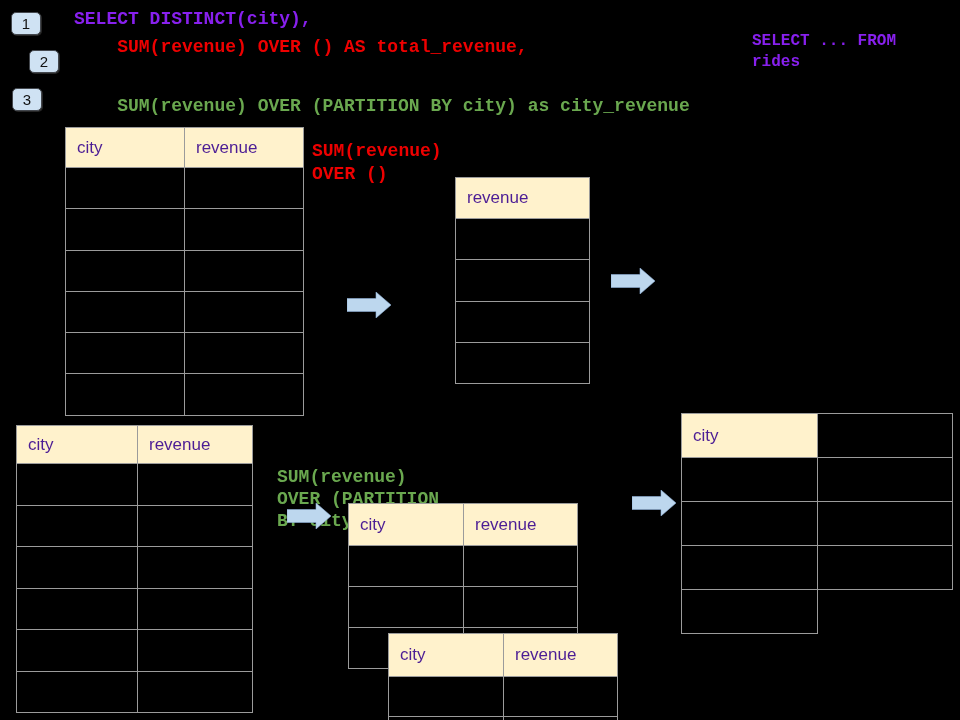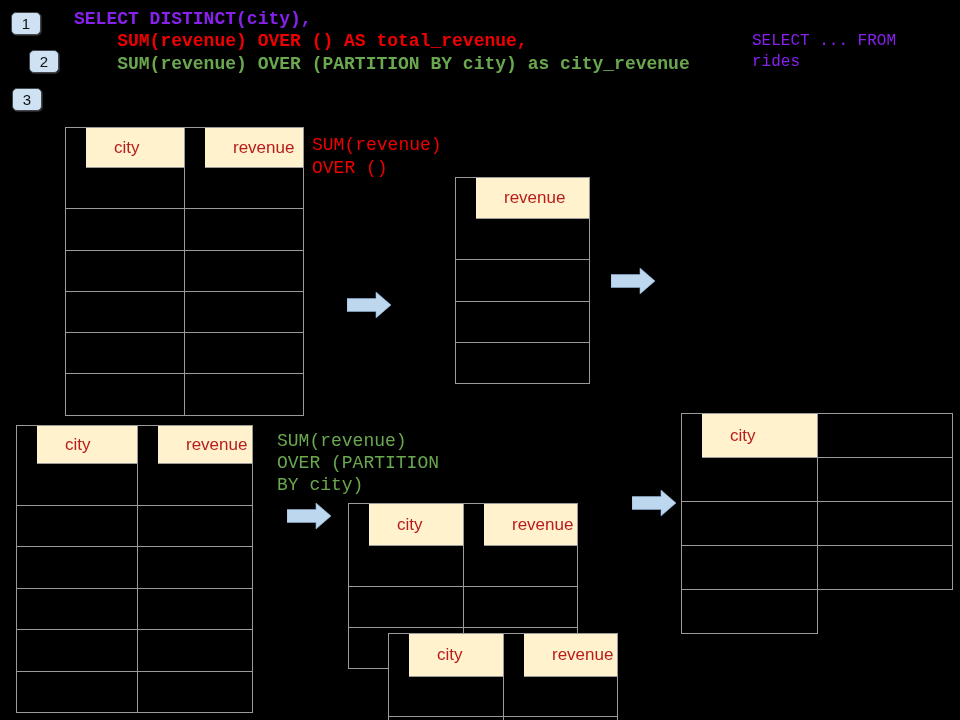--- a/index.html
+++ b/index.html
@@ -18,40 +18,40 @@
   #badge-2{left:29px;top:50px;}
   #badge-3{left:12px;top:88px;}
 
   
   #code-block{
     position:absolute;left:74px;top:8px;
     font-family:"Liberation Mono","DejaVu Sans Mono",monospace;
     font-weight:bold;font-size:18px;line-height:22.4px;white-space:pre;
   }
   .c-purple{color:var(--purple);}
-  .c-red{color:var(--red);}
-  .c-green{color:var(--green);}
+  .c-red{color:var(--red);margin-top:6px;}
+  .c-green{color:var(--green);margin-top:36px;}
 
   .note{
     position:absolute;font-family:"Liberation Mono","DejaVu Sans Mono",monospace;
-    font-weight:normal;white-space:pre-line;
+    font-weight:bold;white-space:pre-line;
   }
   #side-note{left:752px;top:31px;font-size:16px;line-height:21px;}
   #total-label{left:312px;top:134px;font-size:18px;line-height:23px;}
   #partition-label{left:277px;top:430px;font-size:18px;line-height:22px;}
 
   
   .tbl{
     position:absolute;display:grid;background:#000;
     border-top:1px solid var(--line);border-left:1px solid var(--line);
   }
   .tbl .th{
-    background:var(--cream);color:#b91c1c;font-size:17px;
-    display:flex;align-items:center;padding-left:28px;box-sizing:border-box;
-    border-right:1px solid var(--line);border-bottom:1px solid var(--line);margin-left:20px;
+    background:var(--cream);color:#4c1d95;font-size:17px;
+    display:flex;align-items:center;padding-left:11px;box-sizing:border-box;
+    border-right:1px solid var(--line);border-bottom:1px solid var(--line);
   }
   .tbl .td{
     border-right:1px solid var(--line);border-bottom:1px solid var(--line);
     background:#000;
   }
   #t-source-top      {left:65px; top:127px;grid-template-columns:119px 119px;grid-template-rows:40px;grid-auto-rows:41.3px;}
   #t-revenue-only    {left:455px;top:177px;grid-template-columns:134px;      grid-template-rows:41px;grid-auto-rows:41.3px;}
   #t-source-bottom   {left:16px; top:425px;grid-template-columns:121px 115px;grid-template-rows:38px;grid-auto-rows:41.5px;}
   #t-partition-mid   {left:348px;top:503px;grid-template-columns:115px 114px;grid-template-rows:42px;grid-auto-rows:41px;}
   #t-partition-ovl   {left:388px;top:633px;grid-template-columns:115px 114px;grid-template-rows:43px;grid-auto-rows:40px;}

